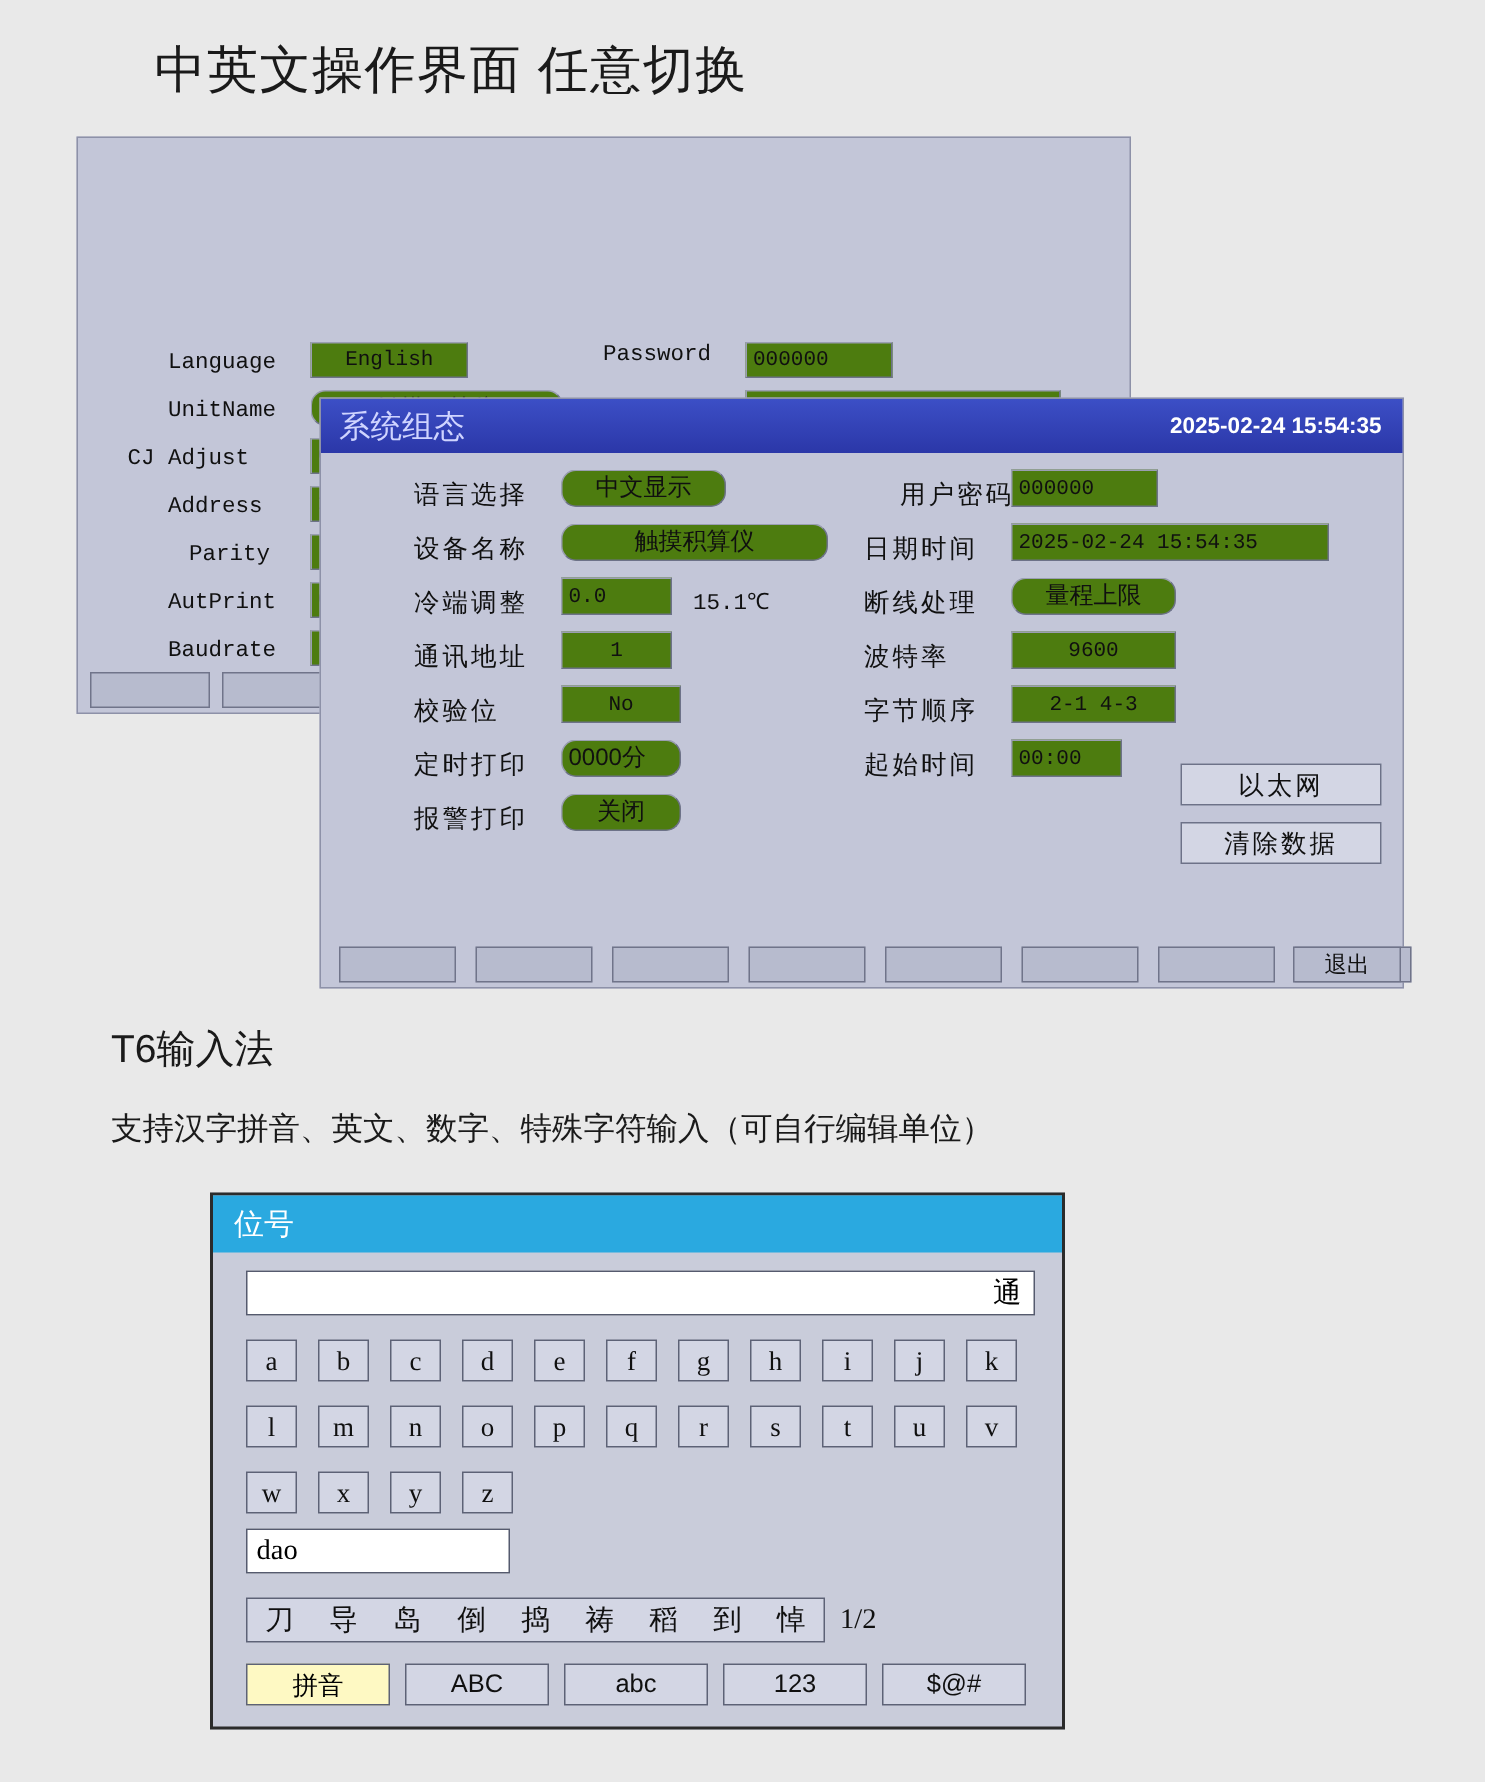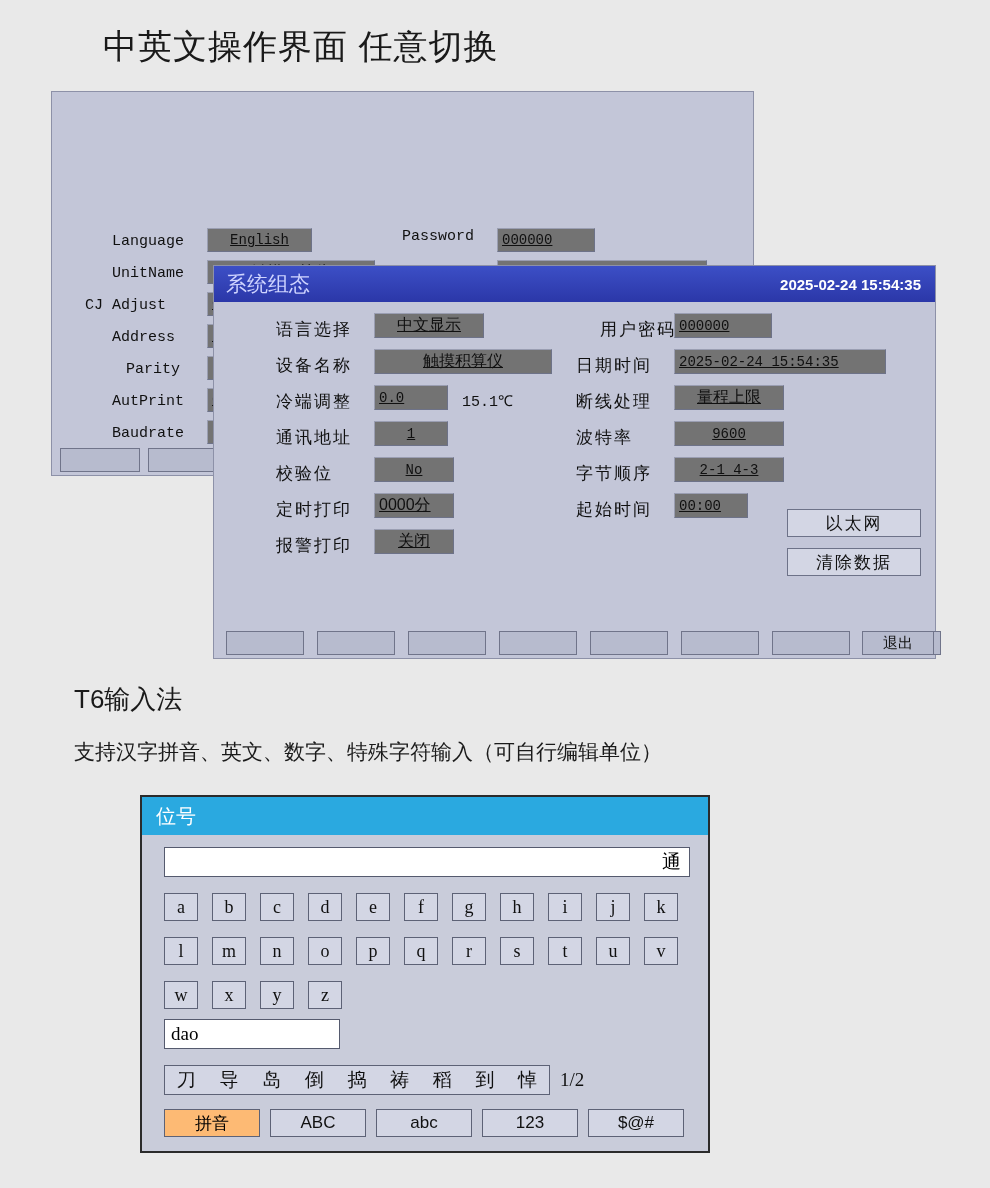--- a/index.html
+++ b/index.html
@@ -84,41 +84,41 @@
     white-space: nowrap;
   }
   .fld-label.cn {
     font-family: "Liberation Sans", sans-serif;
     font-size: 17px;
     letter-spacing: 2px;
   }
   .fld-box {
     position: absolute;
     box-sizing: border-box;
-    background: #737373;
+    background: #4d7c0f;
     border: 1px solid #6d7288;
     border-top-color: #9a9eb2;
     border-left-color: #9a9eb2;
     font-family: "Liberation Mono", monospace;
     font-size: 14px;
     color: #101010;
     display: flex;
     align-items: center;
     justify-content: center;
     white-space: nowrap;
     overflow: hidden;
-    text-decoration: underline;
   }
   .fld-box.left {
     justify-content: flex-start;
     padding-left: 4px;
   }
   .fld-box.cn {
     font-family: "Liberation Sans", sans-serif;
     font-size: 16px;
+    border-radius: 10px;
   }
   .fld-plain {
     position: absolute;
     font-family: "Liberation Mono", monospace;
     font-size: 15px;
     color: #101010;
     white-space: nowrap;
   }
 
   
@@ -270,21 +270,21 @@
     background: #d3d6e4;
     border: 1px solid #5d6276;
     display: flex;
     align-items: center;
     justify-content: center;
     font-family: "Liberation Sans", sans-serif;
     font-size: 17px;
     color: #101010;
   }
   .mode-btn.active {
-    background: #fdba74;
+    background: #fef9c3;
     color: #000;
   }
 </style>
 </head>
 <body>
 
 <div class="heading-1">中英文操作界面 任意切换</div>
 <div class="heading-2">T6输入法</div>
 <div class="heading-3">支持汉字拼音、英文、数字、特殊字符输入（可自行编辑单位）</div>
 

